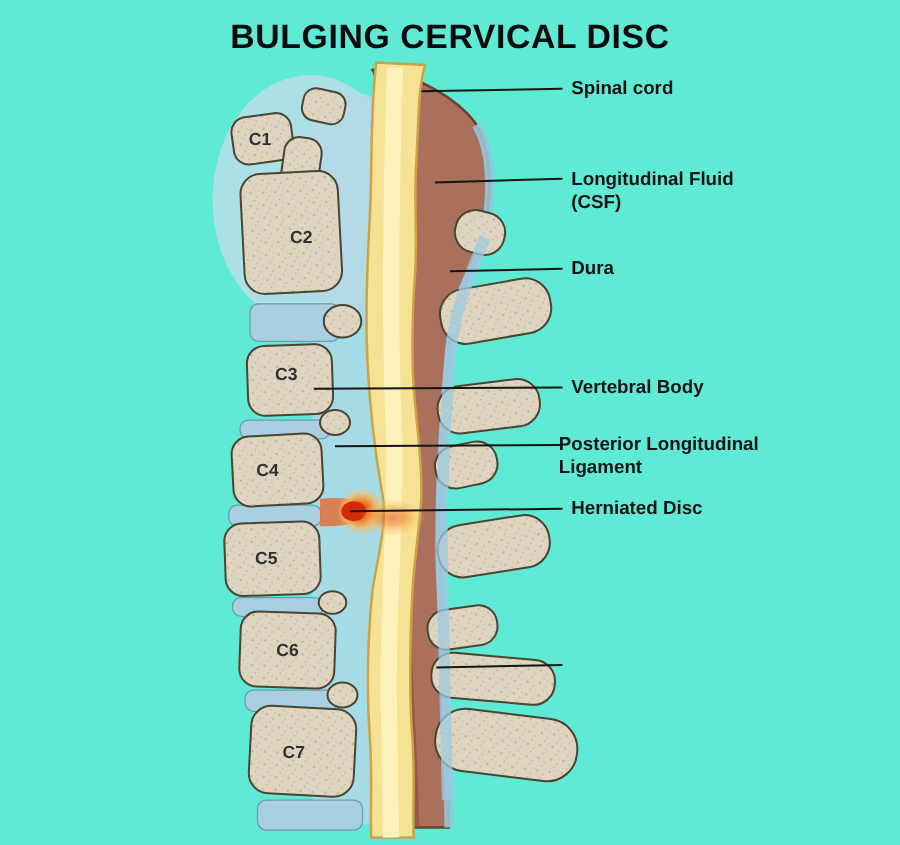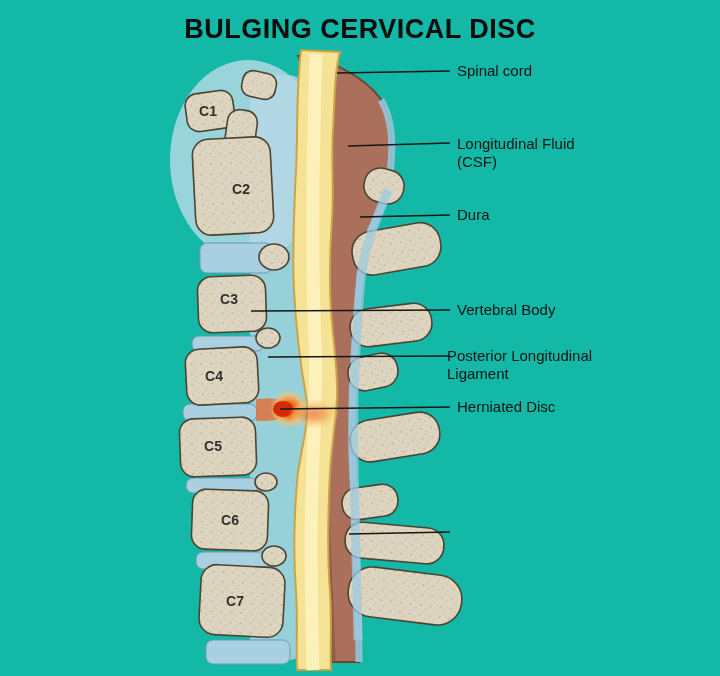--- a/index.html
+++ b/index.html
@@ -1,26 +1,26 @@
 <!DOCTYPE html>
 <html><head>
 <meta charset="utf-8">
 <style>
   html,body{margin:0;padding:0;background:#ffffff;}
   .canvas{
-    position:relative;width:720px;height:676px;background:#14b8a6;
+    position:relative;width:720px;height:676px;background:#5eead4;
     font-family:"Liberation Sans",sans-serif;overflow:hidden;
   }
   .title{
     position:absolute;top:14px;left:0;width:100%;text-align:center;
     font-size:27px;font-weight:bold;letter-spacing:.5px;color:#0c0c0c;
   }
   .svg-layer{position:absolute;top:0;left:0;}
   .label{
-    position:absolute;font-size:15px;line-height:18px;color:#141414;
+    position:absolute;font-size:15px;line-height:18px;color:#141414;font-weight:bold;
   }
   .lbl-spinal-cord{top:62px;left:457px;}
   .lbl-csf{top:135px;left:457px;width:152px;}
   .lbl-dura{top:206px;left:457px;text-align:center;}
   .lbl-vertebral-body{top:301px;left:457px;}
   .lbl-pll{top:347px;left:447px;width:178px;}
   .lbl-herniated-disc{top:398px;left:457px;}
   .lbl-ligamentum-flavum{top:523px;left:457px;}
   .vlabel{font-weight:bold;font-size:14px;}
 </style>

